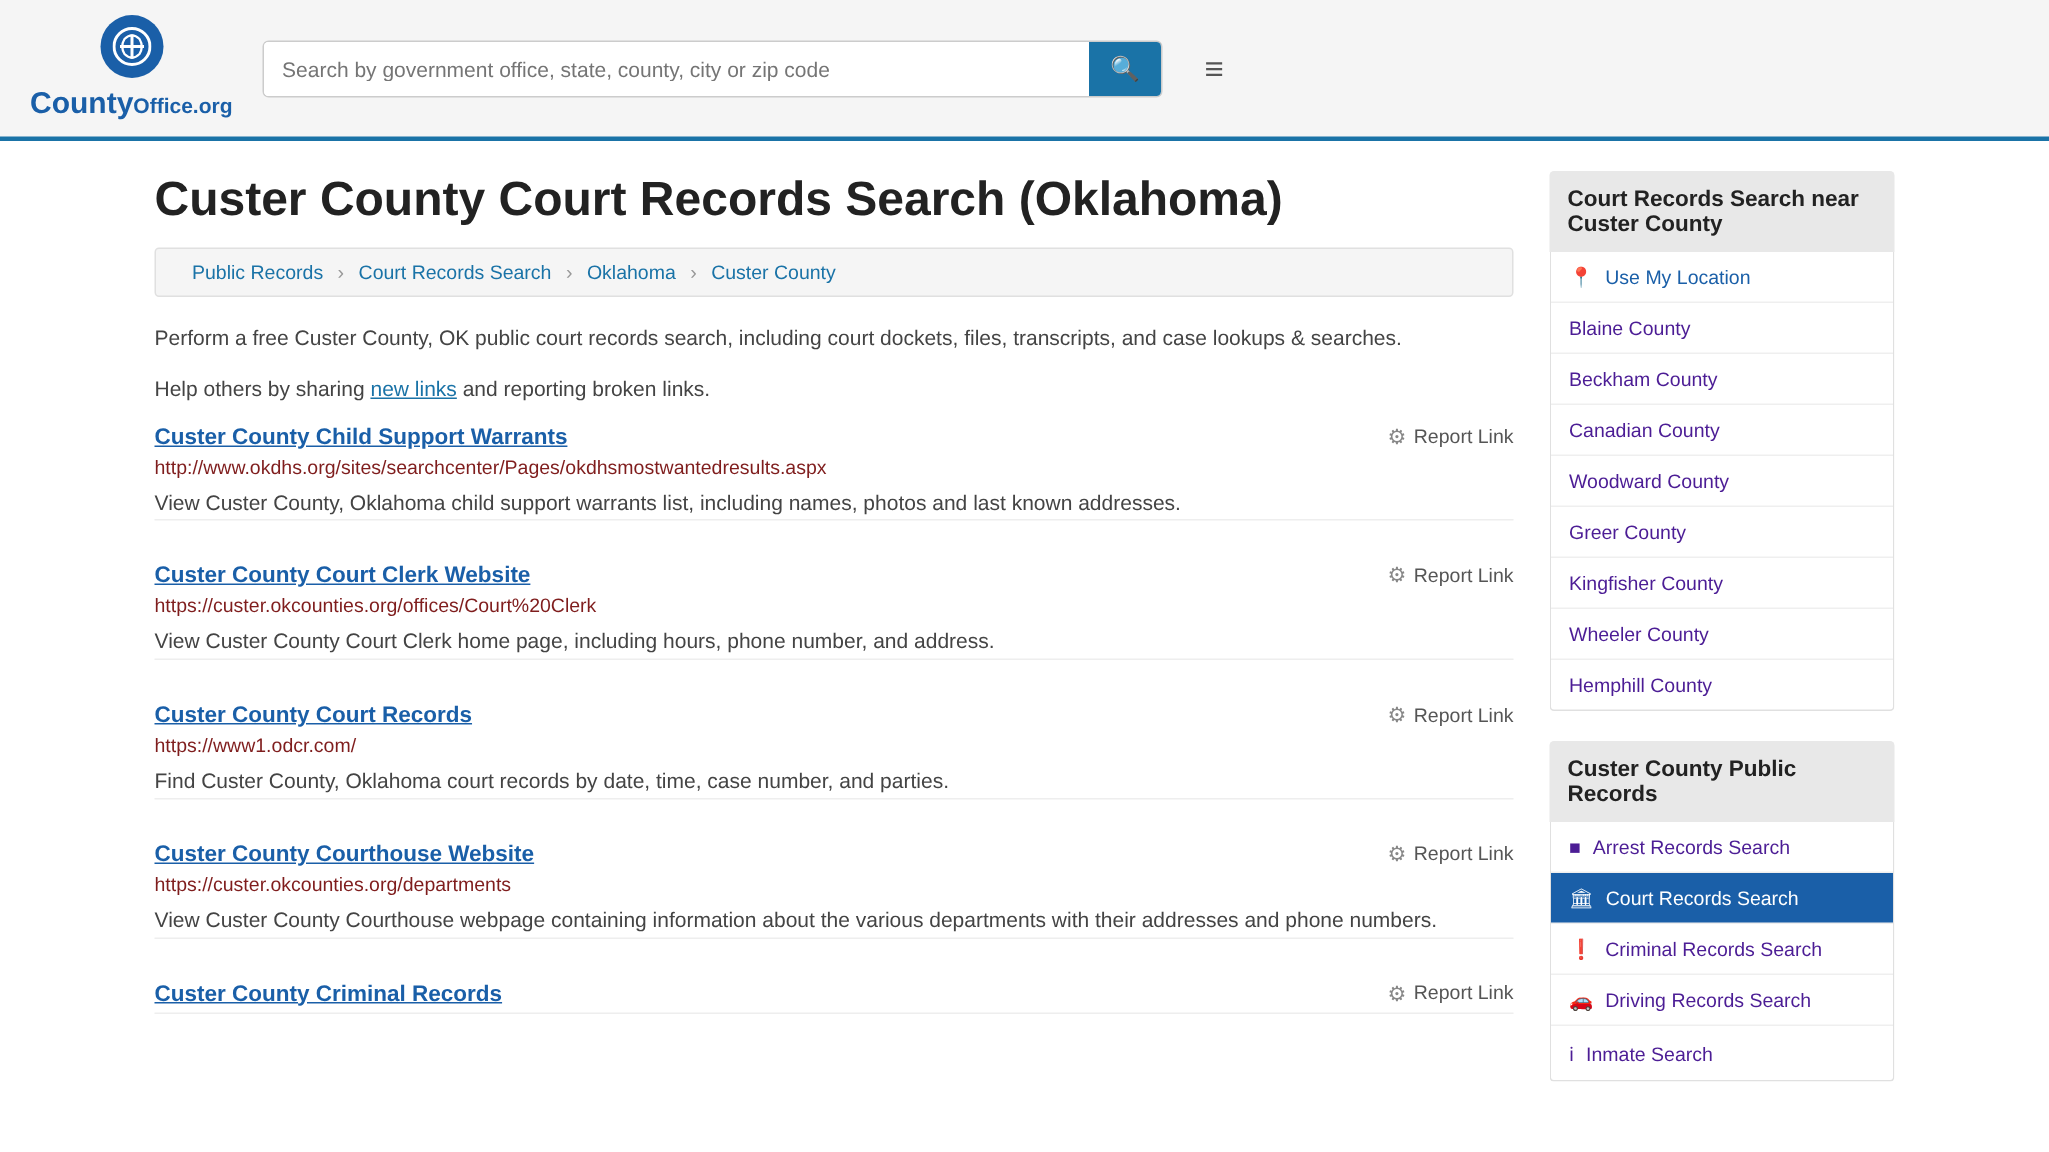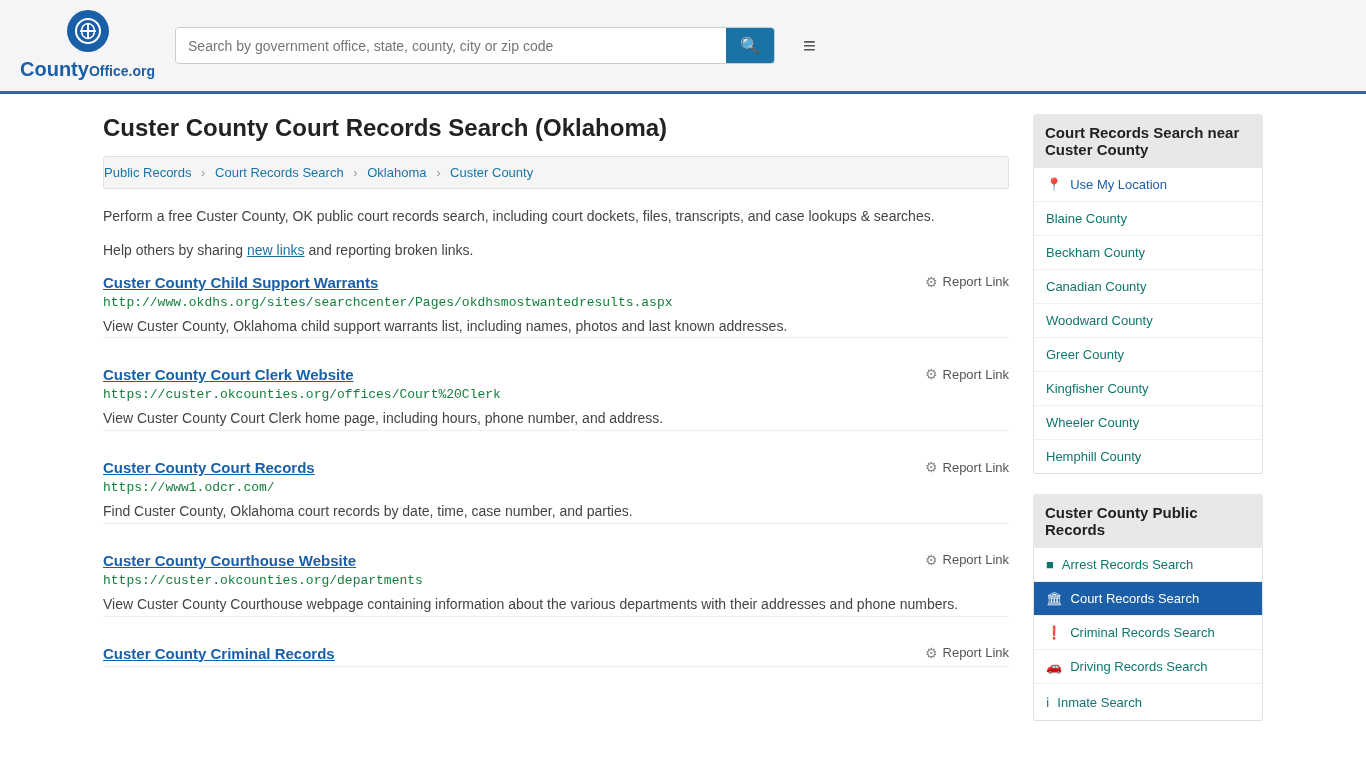--- a/index.html
+++ b/index.html
@@ -88,30 +88,30 @@
     .main-content {
       flex: 1;
     }
     .sidebar {
       width: 230px;
       flex-shrink: 0;
     }
 
     
     .page-title {
-      font-size: 24px;
+      font-size: 32px;
       font-weight: bold;
       margin-bottom: 14px;
       color: #222;
     }
 
     
     .breadcrumb {
       background: #f5f5f5;
-      padding: 8px 0;
+      padding: 8px 24px;
       border: 1px solid #e0e0e0;
       border-radius: 3px;
       margin-bottom: 16px;
       font-size: 13px;
       color: #555;
     }
     .breadcrumb a {
       color: #1a73a7;
       text-decoration: none;
     }
@@ -154,25 +154,24 @@
       font-size: 13px;
       cursor: pointer;
       white-space: nowrap;
       flex-shrink: 0;
     }
     .report-icon {
       font-size: 14px;
       color: #888;
     }
     .result-url {
-      color: #15803d;
+      color: #7f1d1d;
       font-size: 13px;
       margin-bottom: 6px;
       word-break: break-all;
-      font-family: Liberation Mono, monospace;
     }
     .result-desc {
       color: #444;
       line-height: 1.55;
       font-size: 14px;
     }
 
     
     .sidebar-section {
       margin-bottom: 20px;
@@ -193,21 +192,21 @@
       overflow: hidden;
     }
     .sidebar-link-item {
       padding: 9px 12px;
       border-bottom: 1px solid #efefef;
       display: flex;
       align-items: center;
       gap: 8px;
       cursor: pointer;
       font-size: 13px;
-      color: #0f766e;
+      color: #4c1d95;
     }
     .sidebar-link-item:last-child { border-bottom: none; }
     .sidebar-link-item.active {
       background: #1a5fa8;
       color: white;
     }
     .sidebar-icon {
       font-size: 13px;
       flex-shrink: 0;
     }

